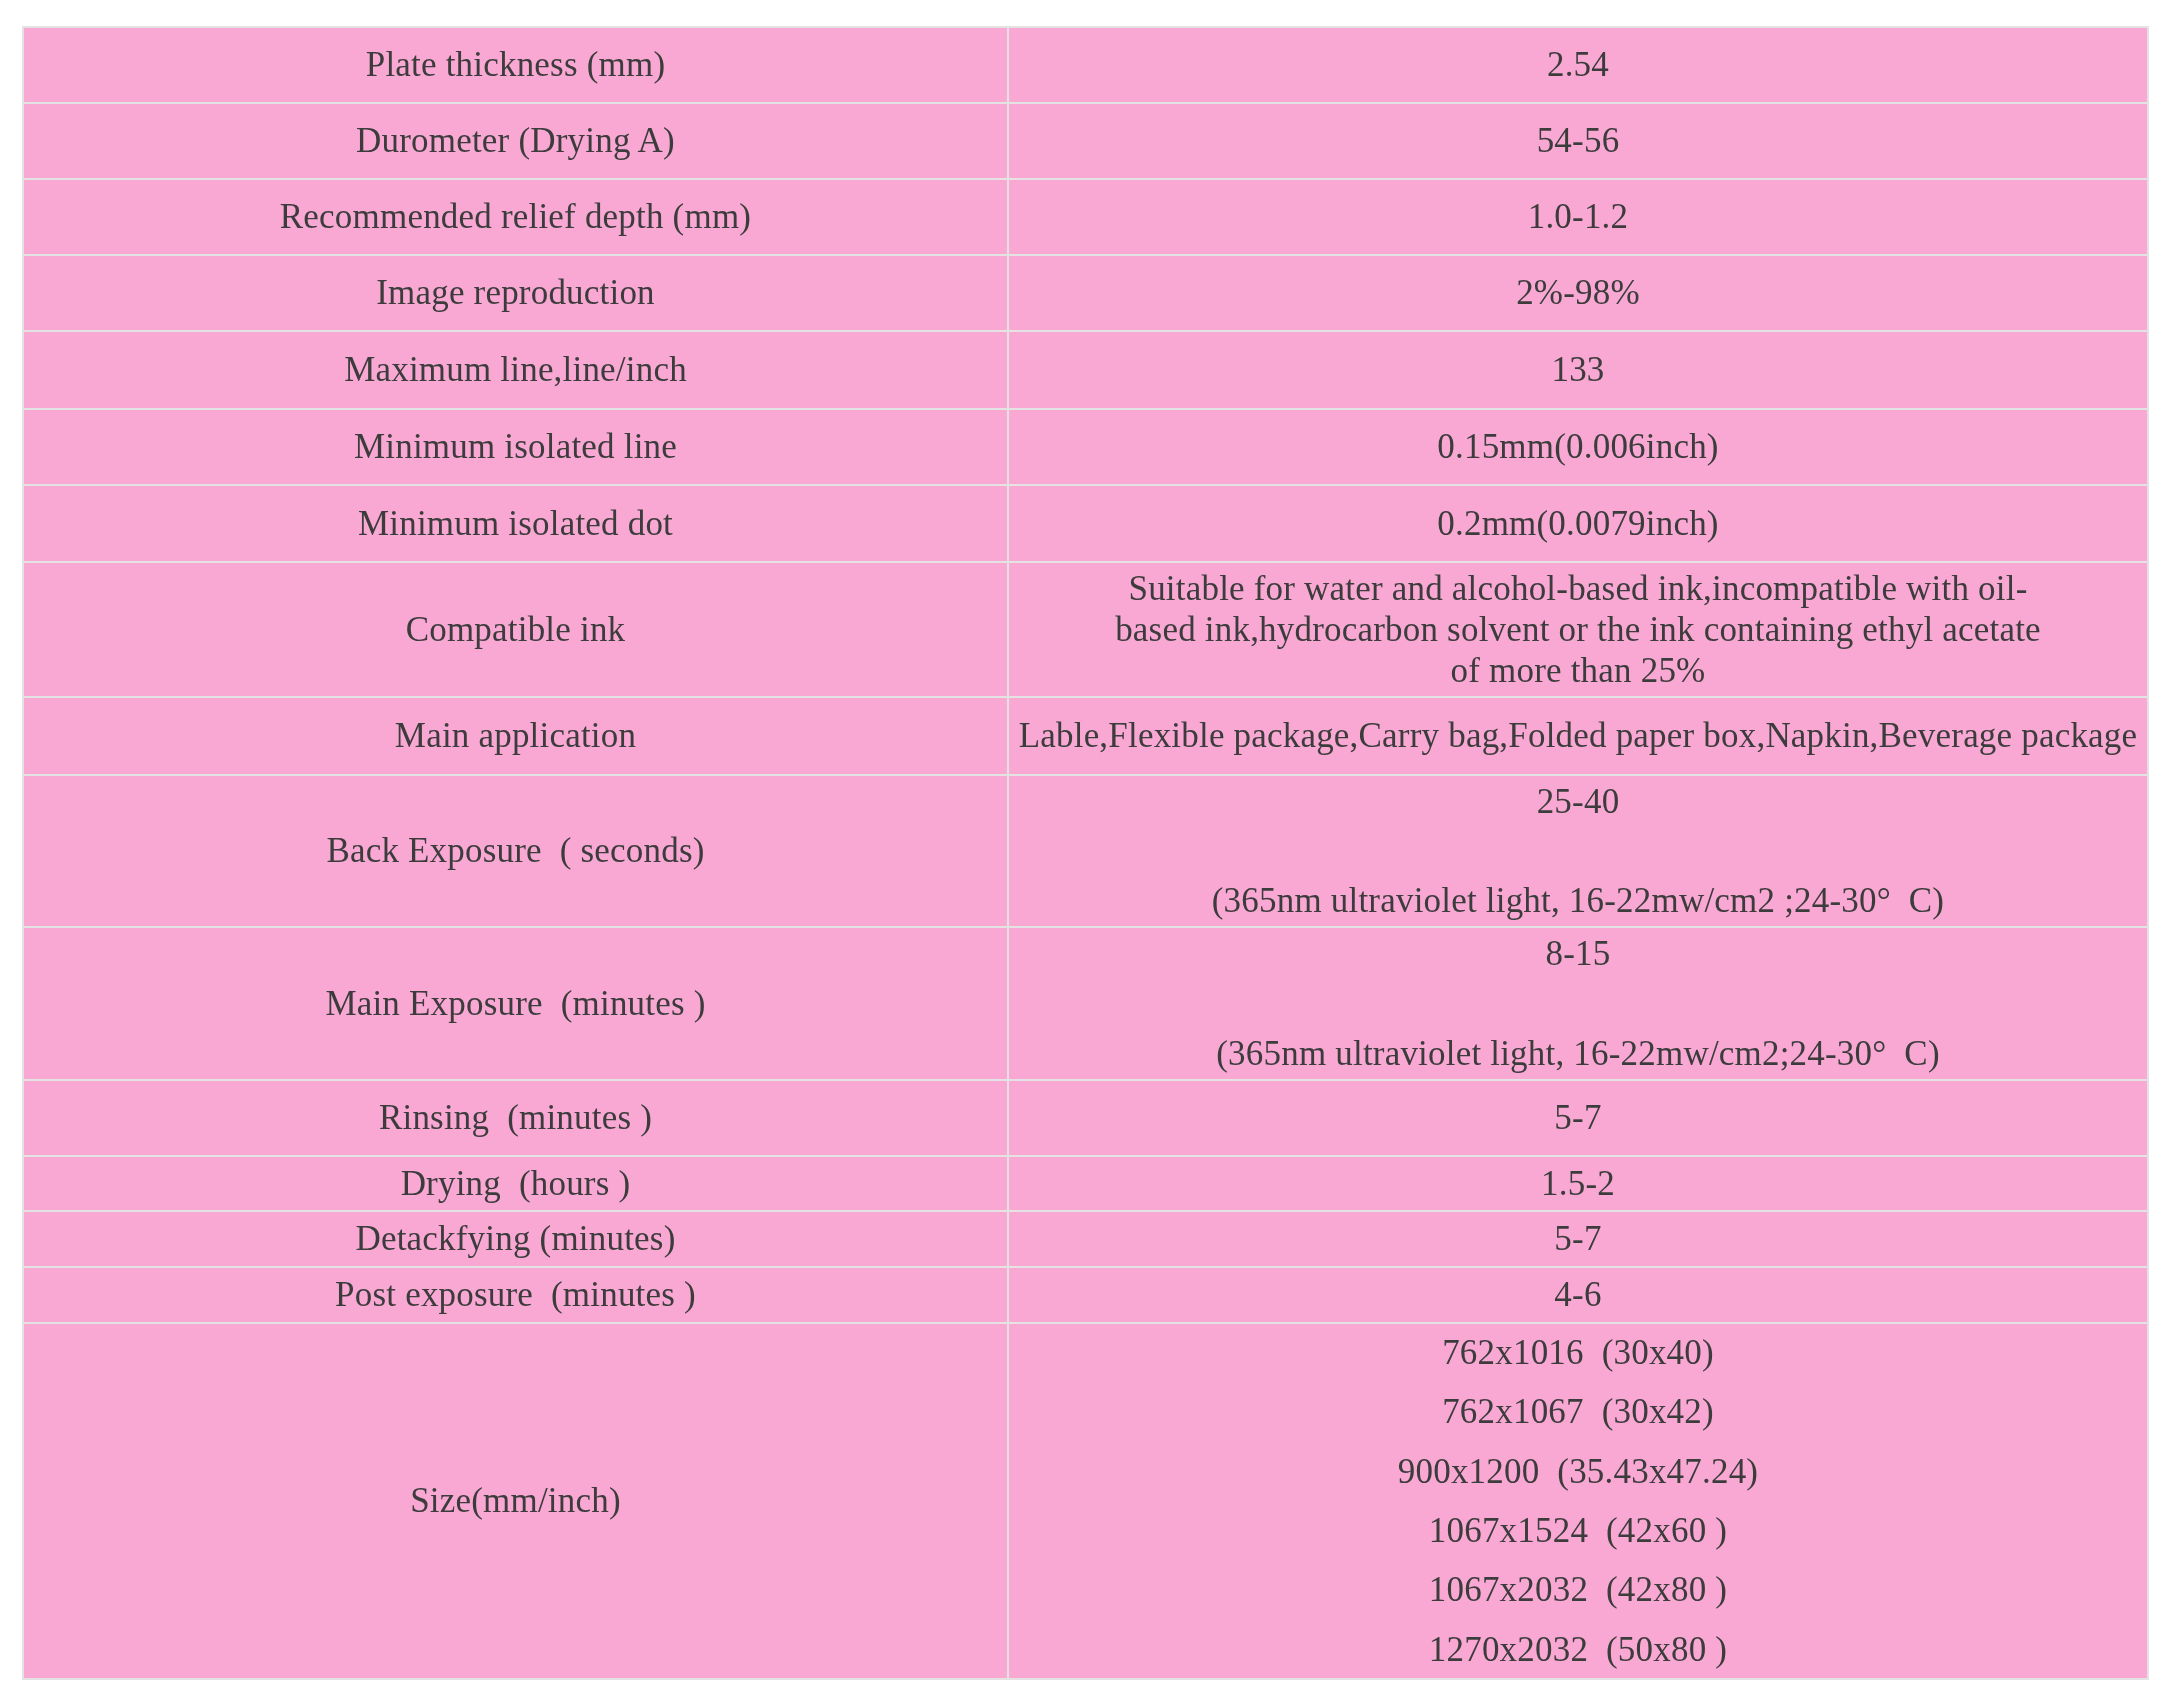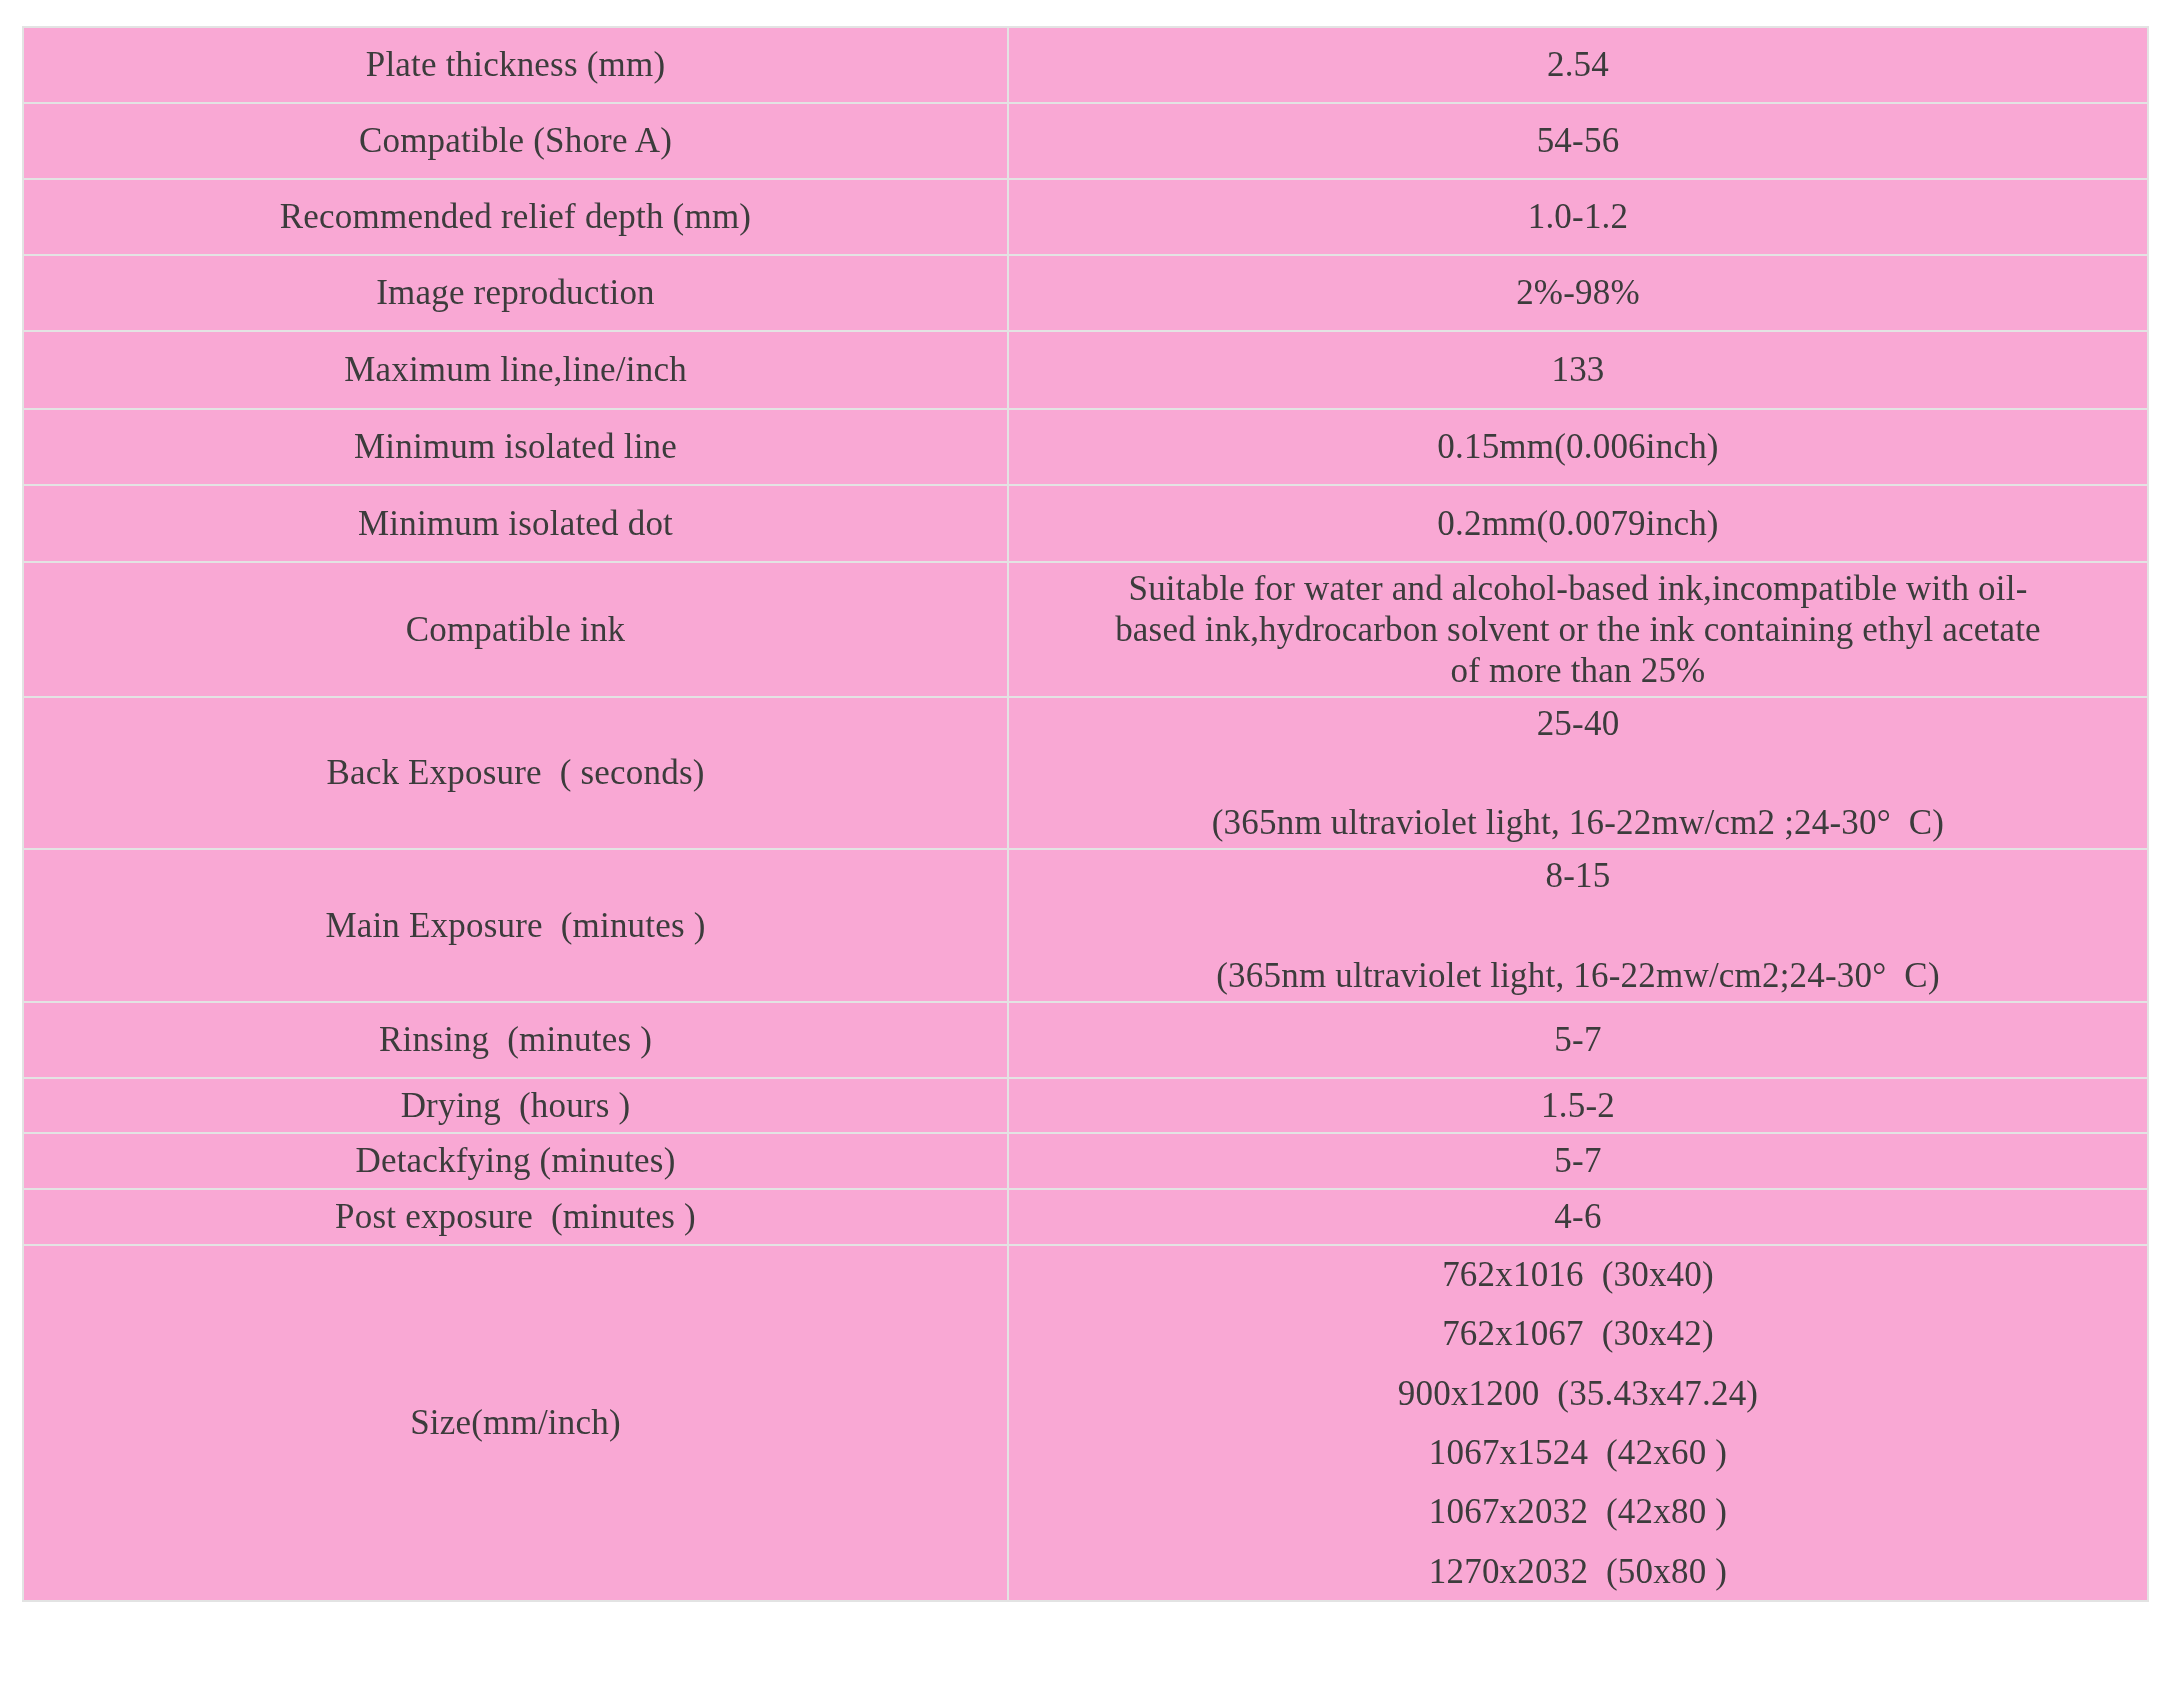--- a/index.html
+++ b/index.html
@@ -56,21 +56,21 @@
     <div class="cell label-cell">
       <div class="vline">Plate thickness (mm)</div>
     </div>
     <div class="cell value-cell">
       <div class="vline">2.54</div>
     </div>
   </div>
 
   <div class="row" style="height:76px">
     <div class="cell label-cell">
-      <div class="vline">Compatible (Shore A)</div>
+      <div class="vline">Durometer (Drying A)</div>
     </div>
     <div class="cell value-cell">
       <div class="vline">54-56</div>
     </div>
   </div>
 
   <div class="row" style="height:76px">
     <div class="cell label-cell">
       <div class="vline">Recommended relief depth (mm)</div>
     </div>
@@ -117,20 +117,28 @@
 
   <div class="row" style="height:135px">
     <div class="cell label-cell">
       <div class="vline">Compatible ink</div>
     </div>
     <div class="cell value-cell pad-x">
       <div class="vline">Suitable for water and alcohol-based ink,incompatible with oil-based ink,hydrocarbon solvent or the ink containing ethyl acetate of more than 25%</div>
     </div>
   </div>
 
+  <div class="row" style="height:78px">
+    <div class="cell label-cell">
+      <div class="vline">Main application</div>
+    </div>
+    <div class="cell value-cell">
+      <div class="vline">Lable,Flexible package,Carry bag,Folded paper box,Napkin,Beverage package</div>
+    </div>
+  </div>
 
   <div class="row" style="height:152px">
     <div class="cell label-cell">
       <div class="vline">Back Exposure &nbsp;( seconds)</div>
     </div>
     <div class="cell value-cell gap-lg">
       <div class="vline">25-40</div>
       <div class="vline">(365nm ultraviolet light, 16-22mw/cm2 ;24-30°&nbsp; C)</div>
     </div>
   </div>

